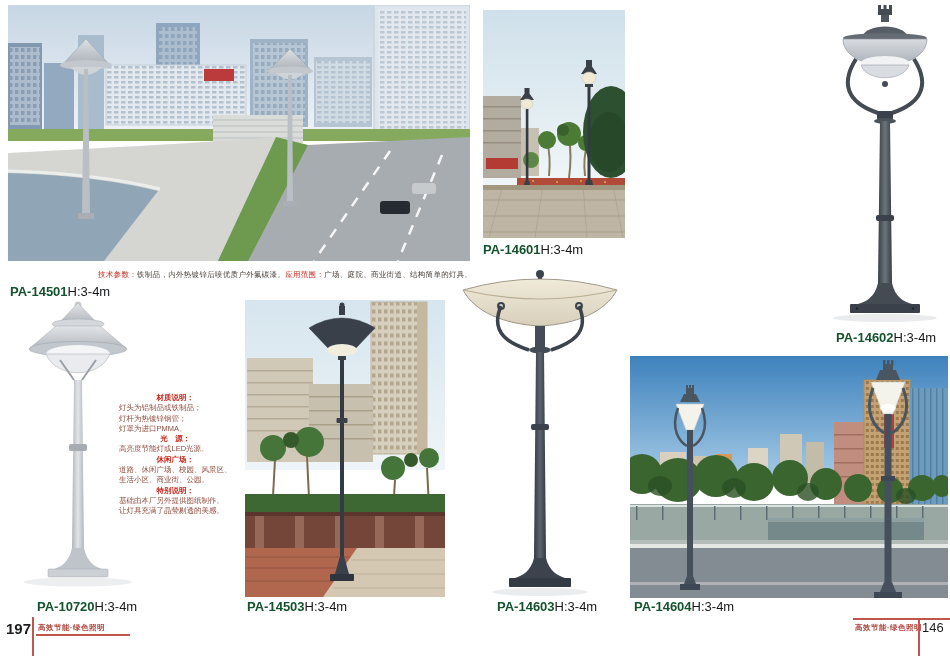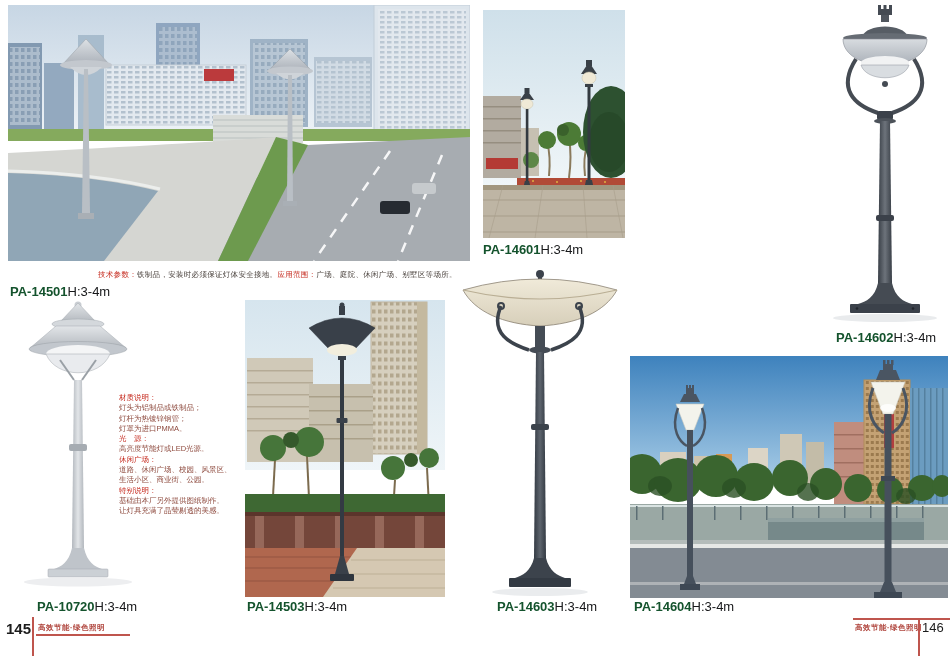--- a/index.html
+++ b/index.html
@@ -12,21 +12,21 @@
   .plabel{position:absolute;font-size:13px;font-weight:bold;white-space:nowrap;}
   .plabel .code{color:#14532d;}
   .plabel .hv{color:#17181a;font-weight:normal;}
   .specline{position:absolute;left:98px;top:270px;font-size:7.5px;letter-spacing:.3px;white-space:nowrap;}
   .specline .sl{color:#c5281c;font-weight:normal;}
   .specline .st{color:#4a423d;}
   .rnote{position:absolute;left:637px;top:272px;width:210px;font-size:9px;line-height:17px;
          color:#b24a40;white-space:pre-line;}
   .mnotes{position:absolute;left:119px;top:393px;font-size:7.5px;line-height:10.3px;
           color:#8e4a3e;white-space:nowrap;}
-  .mnotes .hd{color:#c5281c;font-weight:normal;}
+  .mnotes .hd{color:#c5281c;font-weight:bold;text-align:center;}
   .fl-num{position:absolute;left:6px;top:620px;font-size:15px;font-weight:bold;color:#1c1c1c;}
   .fl-bar{position:absolute;left:32px;top:617px;width:2px;height:39px;background:#bf554d;}
   .fl-slogan{position:absolute;left:38px;top:623px;font-size:7.5px;font-weight:bold;color:#b0463e;letter-spacing:.5px;}
   .fl-line{position:absolute;left:36px;top:634px;width:94px;height:2px;background:#bf554d;}
   .fr-line{position:absolute;left:853px;top:618px;width:97px;height:2px;background:#bf554d;}
   .fr-slogan{position:absolute;left:855px;top:623px;font-size:7.5px;font-weight:bold;color:#b0463e;letter-spacing:.5px;}
   .fr-bar{position:absolute;left:918px;top:618px;width:2px;height:38px;background:#bf554d;}
   .fr-num{position:absolute;left:922px;top:620px;font-size:13px;font-weight:normal;color:#1c1c1c;}
 </style>
 </head>
@@ -464,21 +464,21 @@
         <polygon points="254,226 262,226 266,236 250,236" fill="#46505c"></polygon>
         <rect x="244" y="236" width="28" height="6" fill="#3e4854"></rect>
       </g>
     </svg>
   </figure>
 
   <div class="plabel" style="left:10px;top:284px;">
     <span class="code">PA-14501</span><span class="hv">H:3-4m</span>
   </div>
   <div class="specline">
-    <span class="sl">技术参数：</span><span class="st">铁制品，安装时必须保证灯体安全接地。</span><span class="sl">应用范围：</span><span class="st">广场、庭院、休闲广场、别墅区等场所。</span>
+    <span class="sl">技术参数：</span><span class="st">铁制品，内外热镀锌后喷优质户外氟碳漆。</span><span class="sl">应用范围：</span><span class="st">广场、庭院、商业街道、结构简单的灯具。</span>
   </div>
 
   <div class="plabel" style="left:483px;top:242px;">
     <span class="code">PA-14601</span><span class="hv">H:3-4m</span>
   </div>
 
   <div class="plabel" style="left:836px;top:330px;">
     <span class="code">PA-14602</span><span class="hv">H:3-4m</span>
   </div>
 
@@ -507,21 +507,21 @@
     <div class="hd">光　源：</div>
     <div>高亮度节能灯或LED光源。</div>
     <div class="hd">休闲广场：</div>
     <div>道路、休闲广场、校园、风景区、</div>
     <div>生活小区、商业街、公园。</div>
     <div class="hd">特别说明：</div>
     <div>基础由本厂另外提供图纸制作。</div>
     <div>让灯具充满了晶莹剔透的美感。</div>
   </div>
 
-  <div class="fl-num">145</div>
+  <div class="fl-num">197</div>
   <div class="fl-bar"></div>
   <div class="fl-slogan">高效节能·绿色照明</div>
   <div class="fl-line"></div>
 
   <div class="fr-line"></div>
   <div class="fr-slogan">高效节能·绿色照明</div>
   <div class="fr-bar"></div>
   <div class="fr-num">146</div>
 
 </div>

